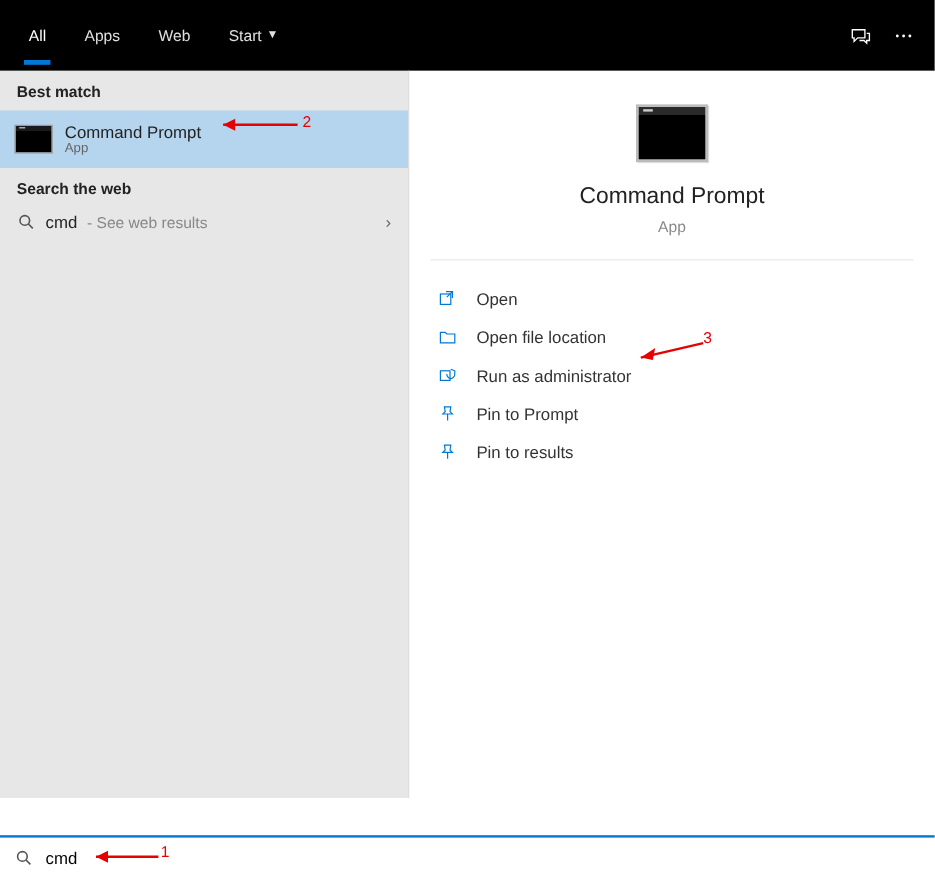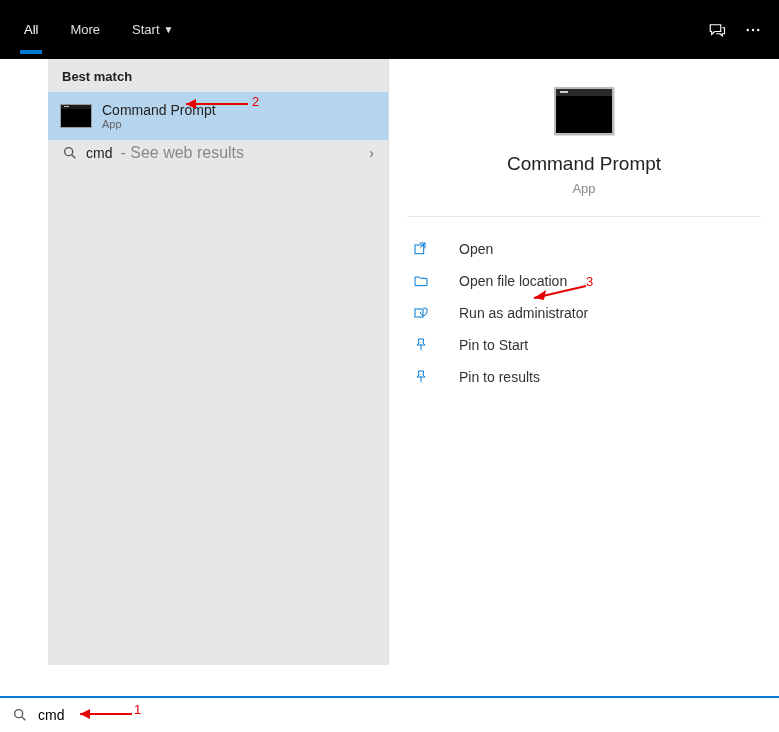--- a/index.html
+++ b/index.html
@@ -9,46 +9,46 @@
     .topbar { background: #000; height: 59px; display: flex; align-items: center; padding: 0 8px; }
     .tabs { display: flex; align-items: stretch; height: 48px; }
     .tab { color: #e0e0e0; font-size: 13px; padding: 0 16px; display: flex; align-items: center; cursor: pointer; position: relative; }
     .tab.active { color: #fff; }
     .tab.active::after { content: ""; position: absolute; left: 12px; right: 12px; bottom: 0; height: 4px; background: #0078d4; }
     .tab .chev { margin-left: 4px; font-size: 10px; }
     .topbar-spacer { flex: 1; }
     .topbar-icon { width: 36px; height: 36px; display: flex; justify-content: center; align-items: center; color: #fff; cursor: pointer; }
 
     
-    .main { display: flex; height: 606px; padding-left: 48px; }
+    .main { display: flex; height: 606px; }
     .left { width: 340px; background: #e7e7e7; display: flex; flex-direction: column; }
     .right { flex: 1; background: #fff; border-left: 1px solid #ddd; }
 
     .secthdr { font-weight: 600; font-size: 13px; padding: 10px 14px 8px; color: #222; }
 
     .bestmatch { background: #b5d4ee; padding: 10px 12px; display: flex; gap: 10px; align-items: center; cursor: pointer; }
     .cmd-icon { width: 32px; height: 24px; background: linear-gradient(#1a1a1a 0,#1a1a1a 4px,#000 4px); border: 1px solid #999; position: relative; }
     .cmd-icon::after { content: ""; position: absolute; left: 3px; top: 1px; width: 5px; height: 1px; background: #ccc; }
     .bm-title { font-size: 14px; color: #222; }
     .bm-sub { font-size: 11px; color: #666; }
 
     .webrow { padding: 4px 14px 10px; display: flex; align-items: center; gap: 8px; cursor: pointer; }
     .webrow .lbl { font-size: 14px; color: #222; }
-    .webrow .hint { font-size: 16px; color: #888; }
+    .webrow .hint { font-size: 13px; color: #888; }
     .webrow .arrow { margin-left: auto; color: #666; font-size: 14px; }
 
     
     .detail-top { text-align: center; padding: 28px 0 20px; border-bottom: 1px solid #e8e8e8; margin: 0 18px; }
     .big-icon { width: 60px; height: 48px; margin: 0 auto 18px; background: linear-gradient(#2a2a2a 0,#2a2a2a 7px,#000 7px); border: 2px solid #bbb; box-shadow: 1px 1px 0 #ddd; position: relative; }
     .big-icon::after { content: ""; position: absolute; left:4px; top: 2px; width: 8px; height: 2px; background: #ccc; }
     .det-title { font-size: 19px; color: #222; font-weight: 400; }
     .det-sub { font-size: 13px; color: #888; margin-top: 6px; }
 
     .actions { padding: 16px 0; margin: 0 18px; }
-    .act { display: flex; align-items: center; gap: 30px; padding: 8px 6px; font-size: 14px; color: #333; cursor: pointer; }
+    .act { display: flex; align-items: center; gap: 16px; padding: 8px 6px; font-size: 14px; color: #333; cursor: pointer; }
     .act svg { width: 16px; height: 16px; color: #0078d4; flex-shrink: 0; stroke: currentColor; fill: none; stroke-width: 1.5; }
 
     
     .searchbar { position: absolute; bottom: 0; left: 0; right: 0; height: 36px; background: #fff; border-top: 2px solid #0078d4; display: flex; align-items: center; padding: 0 12px; gap: 10px; }
     .searchbar svg { width: 16px; height: 16px; color: #555; }
     .searchbar input { border: none; outline: none; font-size: 14px; flex: 1; }
 
     
     .anno { position: absolute; pointer-events: none; }
     .anno svg line { stroke: #e60000; stroke-width: 2; }
@@ -57,21 +57,24 @@
   </style>
 </head>
 <body>
 
 <div class="topbar">
   <div class="tabs">
     <div class="tab active">
         <span>All</span>
       </div>
     <div class="tab">
-        <span>More</span>
+        <span>Apps</span>
+      </div>
+    <div class="tab">
+        <span>Web</span>
       </div>
     <div class="tab">
         <span>Start</span>
         <span class="chev">▼</span>
       </div>
   </div>
   <div class="topbar-spacer"></div>
   <div class="topbar-icon">
     <svg viewBox="0 0 24 24" width="18" height="18" stroke="#fff" fill="none" stroke-width="1.5">
         <path d="M3 5h14v9H9l-4 4v-4H3z"></path>
@@ -91,20 +94,21 @@
 
   <div class="left">
     <div class="secthdr">Best match</div>
     <div class="bestmatch">
       <div class="cmd-icon"></div>
       <div>
         <div class="bm-title">Command Prompt</div>
         <div class="bm-sub">App</div>
       </div>
     </div>
+    <div class="secthdr">Search the web</div>
     <div class="webrow">
       <svg viewBox="0 0 24 24" width="16" height="16" stroke="#555" fill="none" stroke-width="2">
           <circle cx="10" cy="10" r="6"></circle>
           <line x1="20" y1="20" x2="14.5" y2="14.5"></line>
         </svg>
       <span class="lbl">cmd</span>
       <span class="hint">- See web results</span>
       <span class="arrow">›</span>
     </div>
   </div>
@@ -135,21 +139,21 @@
             <rect x="3" y="6" width="12" height="12"></rect>
             <path d="M16 4l5 2v4c0 3-2 5-5 6-3-1-5-3-5-6"></path>
           </svg>
         <span>Run as administrator</span>
       </div>
       <div class="act">
         <svg viewBox="0 0 24 24">
             <path d="M8 3h8l-1 6 3 3H6l3-3z"></path>
             <line x1="12" y1="12" x2="12" y2="20"></line>
           </svg>
-        <span>Pin to Start</span>
+        <span>Pin to Prompt</span>
       </div>
       <div class="act">
         <svg viewBox="0 0 24 24">
             <path d="M8 3h8l-1 6 3 3H6l3-3z"></path>
             <line x1="12" y1="12" x2="12" y2="20"></line>
           </svg>
         <span>Pin to results</span>
       </div>
     </div>
   </div>

